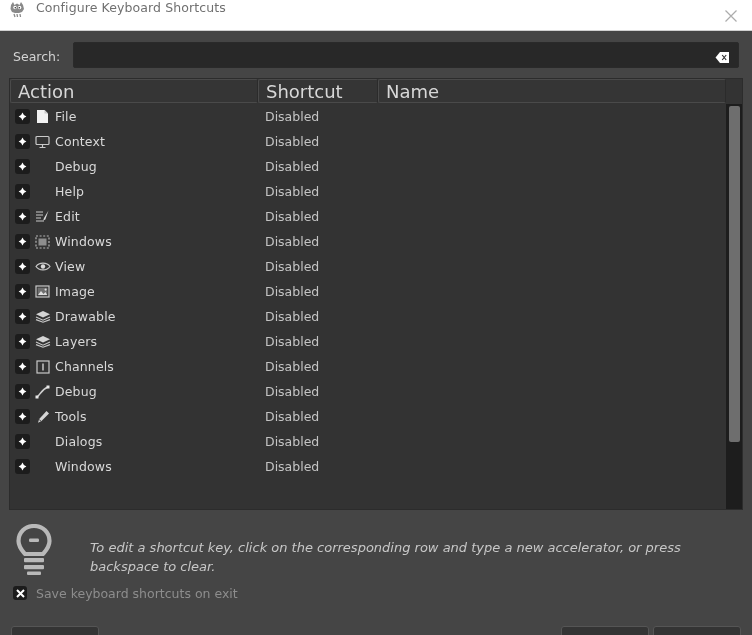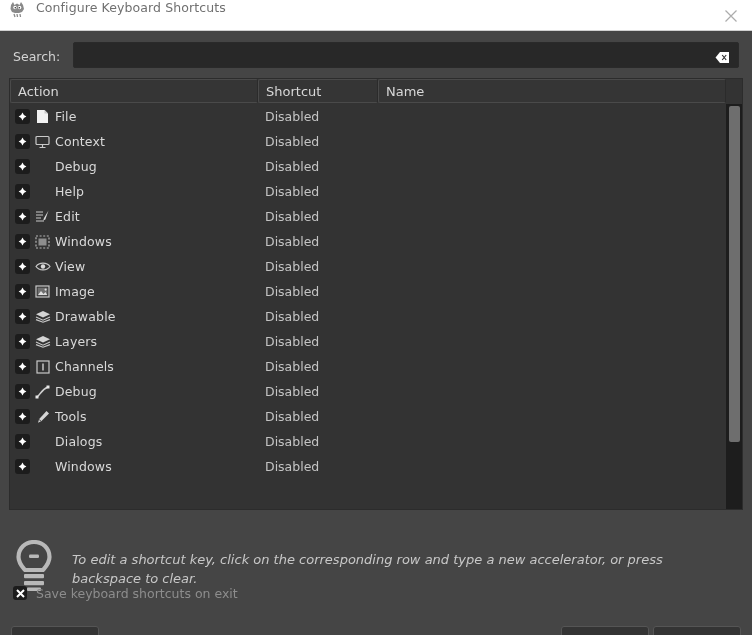--- a/index.html
+++ b/index.html
@@ -67,21 +67,21 @@
   }
   #tree-head {
     position: absolute; left: 0; top: 0; width: 734px; height: 24px;
     display: flex;
   }
   .th {
     height: 24px; background: #353535;
     border: 1px solid #4a4a4a; border-right: 1px solid #2b2b2b;
     border-radius: 2px;
     display: flex; align-items: center;
-    font-size: 13px; color: #d8d8d8;
+    font-size: 18px; color: #d8d8d8;
     padding-left: 7px; white-space: nowrap; overflow: hidden;
   }
   .th.c0 { width: 248px; }
   .th.c1 { width: 120px; }
   .th.c2 { width: 348px; }
 
   #tree-body {
     position: absolute; left: 0; top: 25px; width: 718px; height: 406px;
     background: #333333;
     overflow: hidden;
@@ -119,22 +119,22 @@
     position: absolute; right: 0; top: 25px; width: 16px; height: 406px;
     background: #1d1d1d;
   }
   #sb-thumb {
     position: absolute; left: 3px; top: 2px; width: 11px; height: 336px;
     background: #6e6e6e; border-radius: 2px;
   }
 
   
   #hint {
-    position: absolute; left: 12px; top: 505px; width: 700px; height: 58px;
-    display: flex; align-items: center;
+    position: absolute; left: 12px; top: 487px; width: 700px; height: 58px;
+    display: flex; align-items: flex-end; gap: 18px;
   }
   #bulb { width: 44px; height: 52px; flex: 0 0 auto; margin-top: 2px; }
   #hint-text {
     margin-left: 16px; margin-top: 7px;
     font-style: italic; font-size: 13px; color: #c8c8c8; line-height: 19px;
     font-family: "DejaVu Sans", "Liberation Sans", sans-serif;
   }
 
   
   #save-exit-row {

